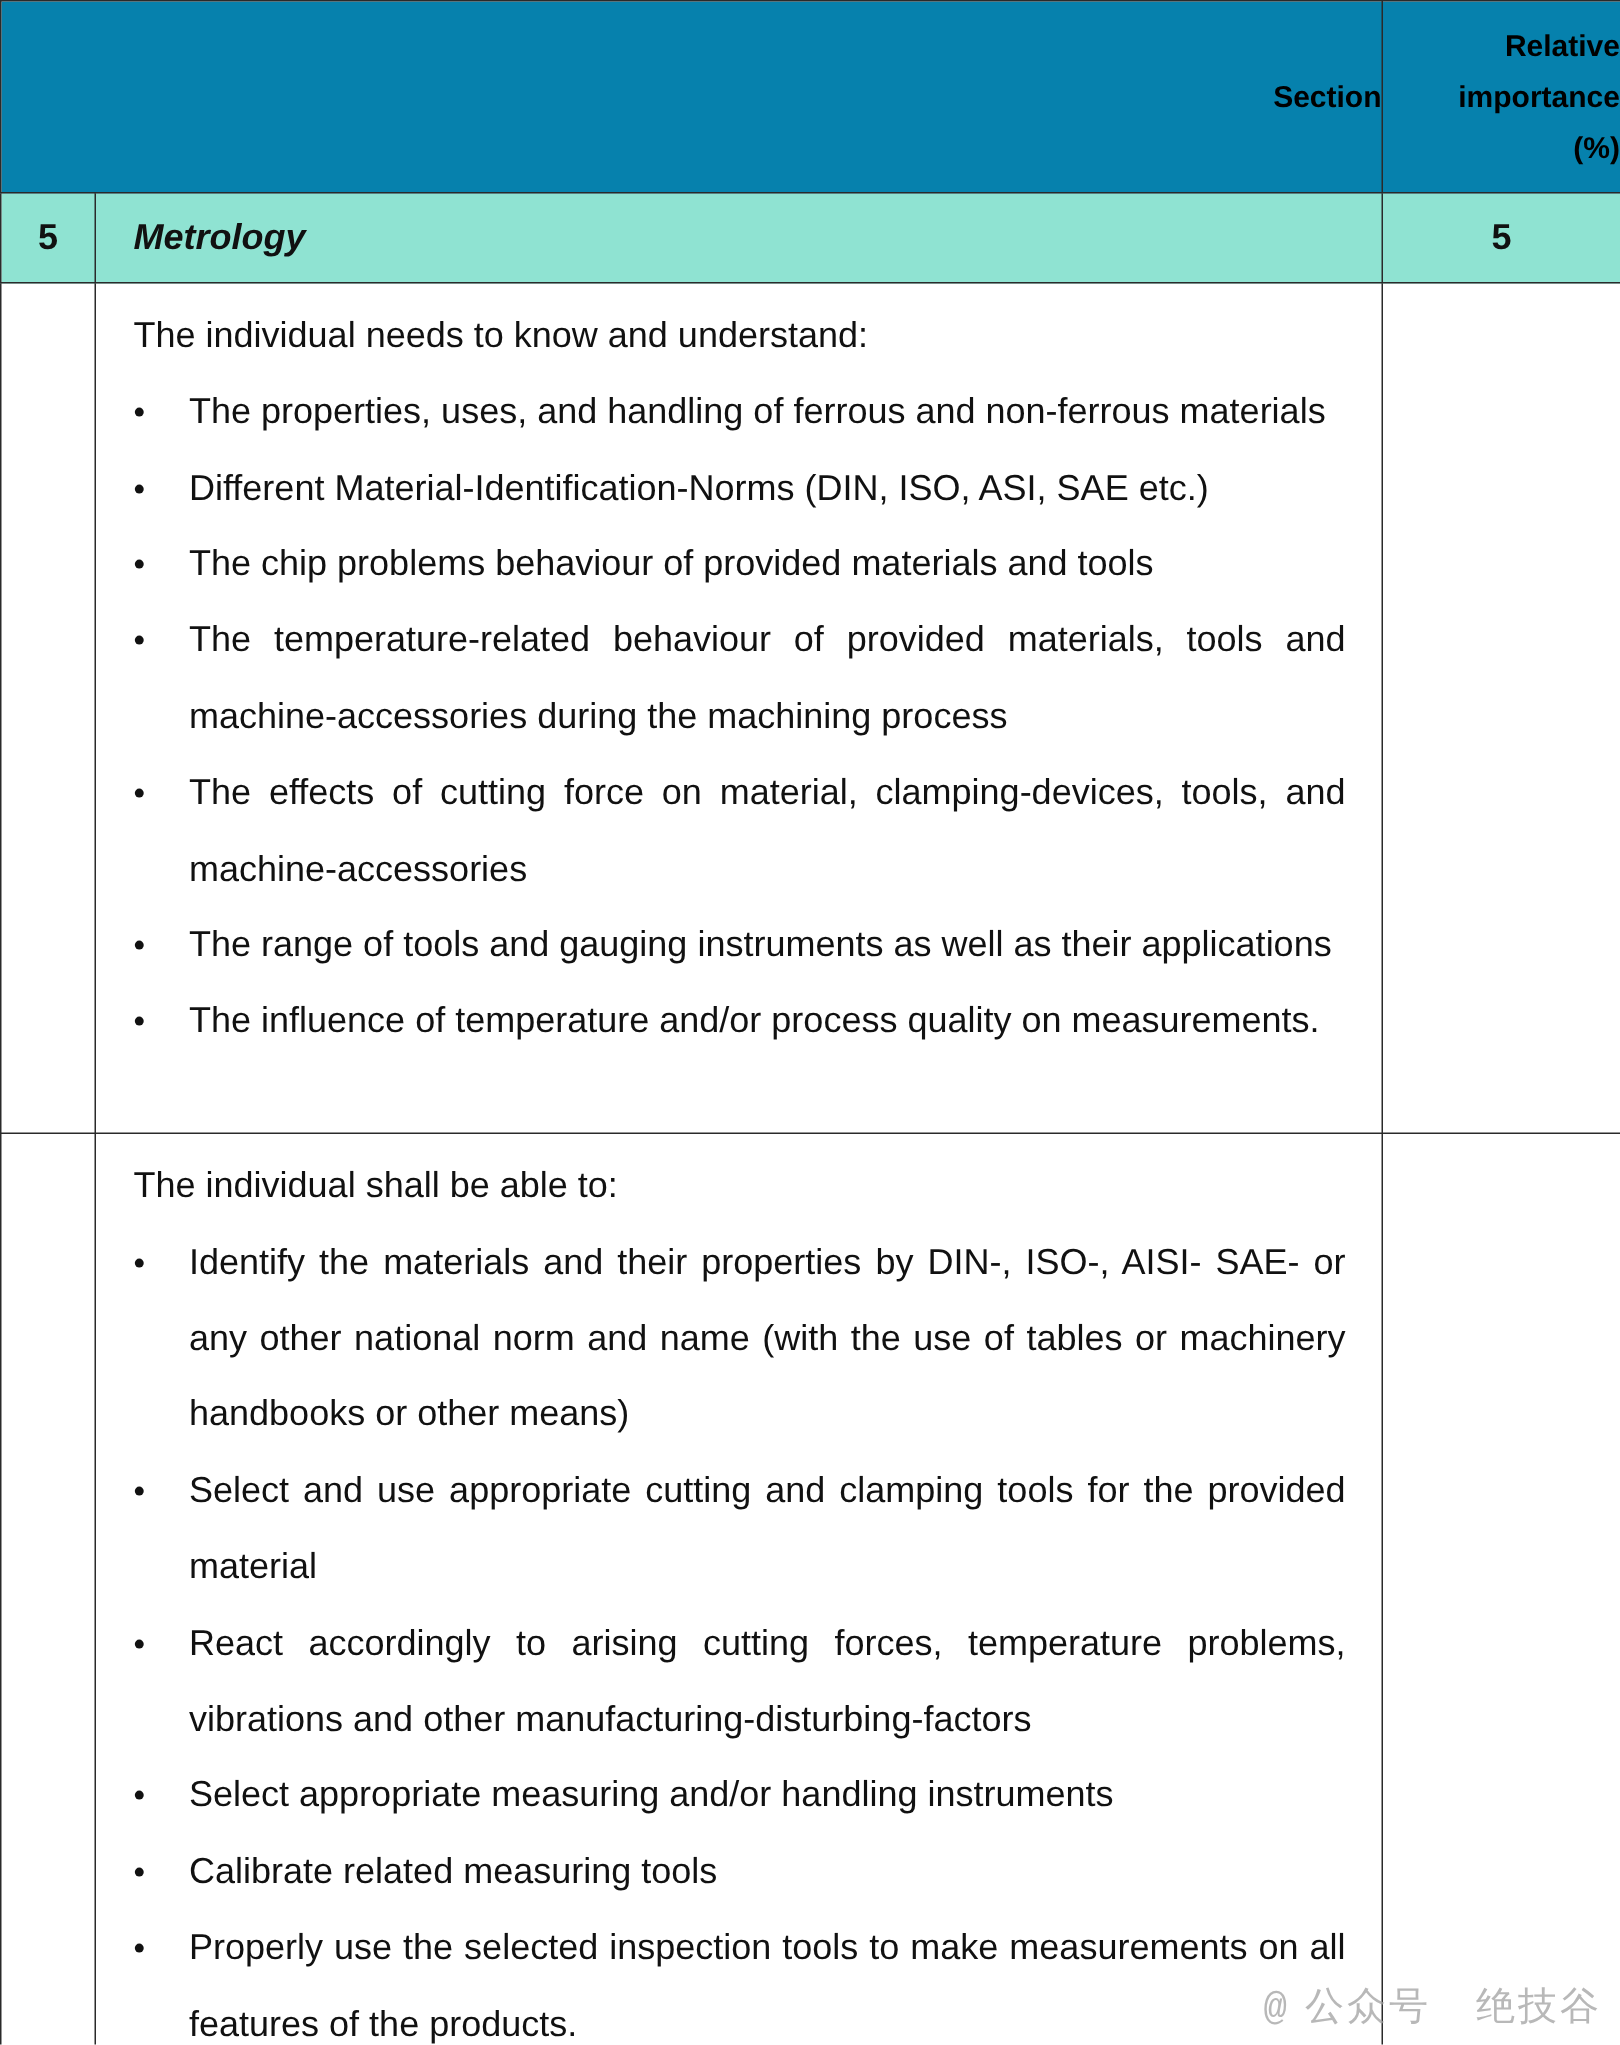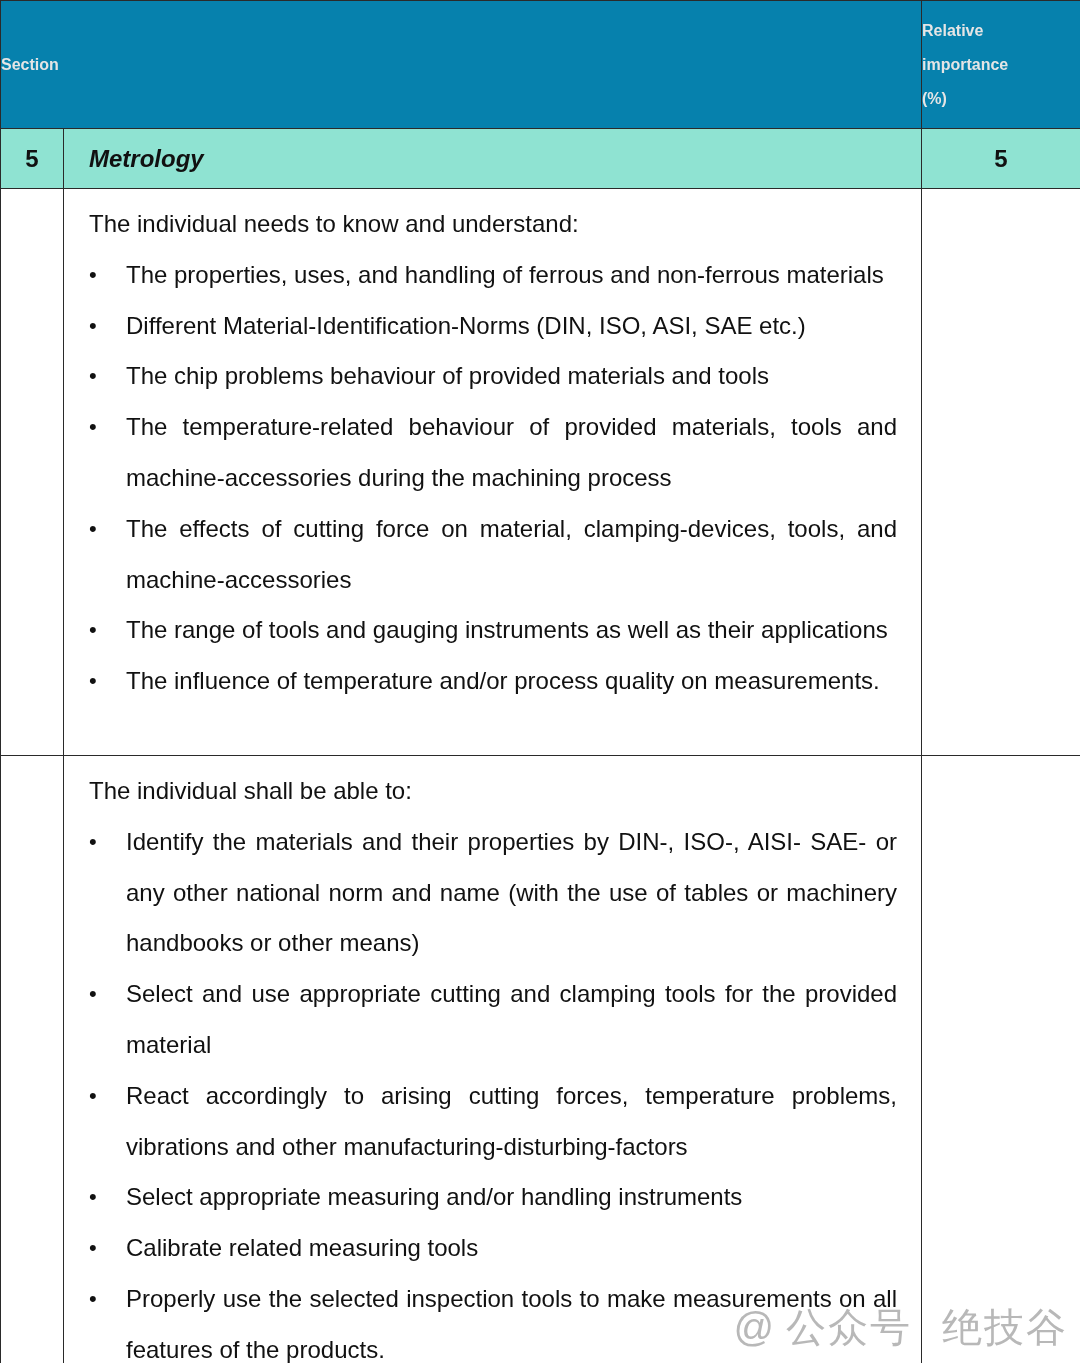--- a/index.html
+++ b/index.html
@@ -1,36 +1,36 @@
 <!DOCTYPE html>
 <html><head>
 <meta charset="utf-8">
 <style>
   html, body { margin: 0; padding: 0; background: #ffffff; }
   body { width: 1080px; height: 1363px; position: relative; overflow: hidden;
          font-family: "Liberation Sans", "DejaVu Sans", sans-serif; color: #111; }
   table { border-collapse: collapse; width: 1080px; table-layout: fixed; position: absolute; top: 0; left: 0; }
   col.c1 { width: 63px; } col.c2 { width: 858px; } col.c3 { width: 159px; }
   td, th { border: 1px solid #2a2a2a; padding: 0; vertical-align: top; }
-  th.head { background: #0681ad; color: #e5e5e5; font-weight: bold; font-size: 16px;
-            height: 127px; vertical-align: middle; text-align: left; line-height: 34px; }
+  th.head { background: #0681ad; color: #000000; font-weight: bold; font-size: 20px;
+            height: 127px; vertical-align: middle; text-align: right; line-height: 34px; }
   tr.section-row td { background: #8fe3d2; height: 59px; vertical-align: middle;
                       font-weight: bold; font-size: 24px; color: #111; }
   td.num { text-align: center; }
   td.title { padding-left: 25px; font-style: italic; }
   td.pct { text-align: center; }
   td.content { padding: 10px 24px 24px 25px; font-size: 24px; line-height: 50.8px; }
   .intro { margin: 0; }
   ul.bullets { list-style: none; margin: 0; padding: 0; }
   ul.bullets li { position: relative; padding-left: 37px; text-align: justify; text-align-last: left; }
   ul.bullets li .dot { position: absolute; left: 0; top: 0; font-size: 22px; }
   tr.block1 td { height: 532px; }
   tr.block2 td { height: 636px; }
-  .watermark { position: absolute; right: 12px; bottom: 8px; font-size: 40px; color: rgba(160,160,160,0.75);
-               letter-spacing: 2px; font-family: Liberation Sans, sans-serif; text-align: center; }
+  .watermark { position: absolute; right: 12px; bottom: 8px; font-size: 26px; color: rgba(160,160,160,0.75);
+               letter-spacing: 2px; font-family: Liberation Mono, monospace; text-align: center; }
   .watermark span { margin-left: 10px; }
 </style>
 </head>
 <body>
 
 <table>
   <colgroup>
       <col class="c1">
       <col class="c2">
       <col class="c3">

